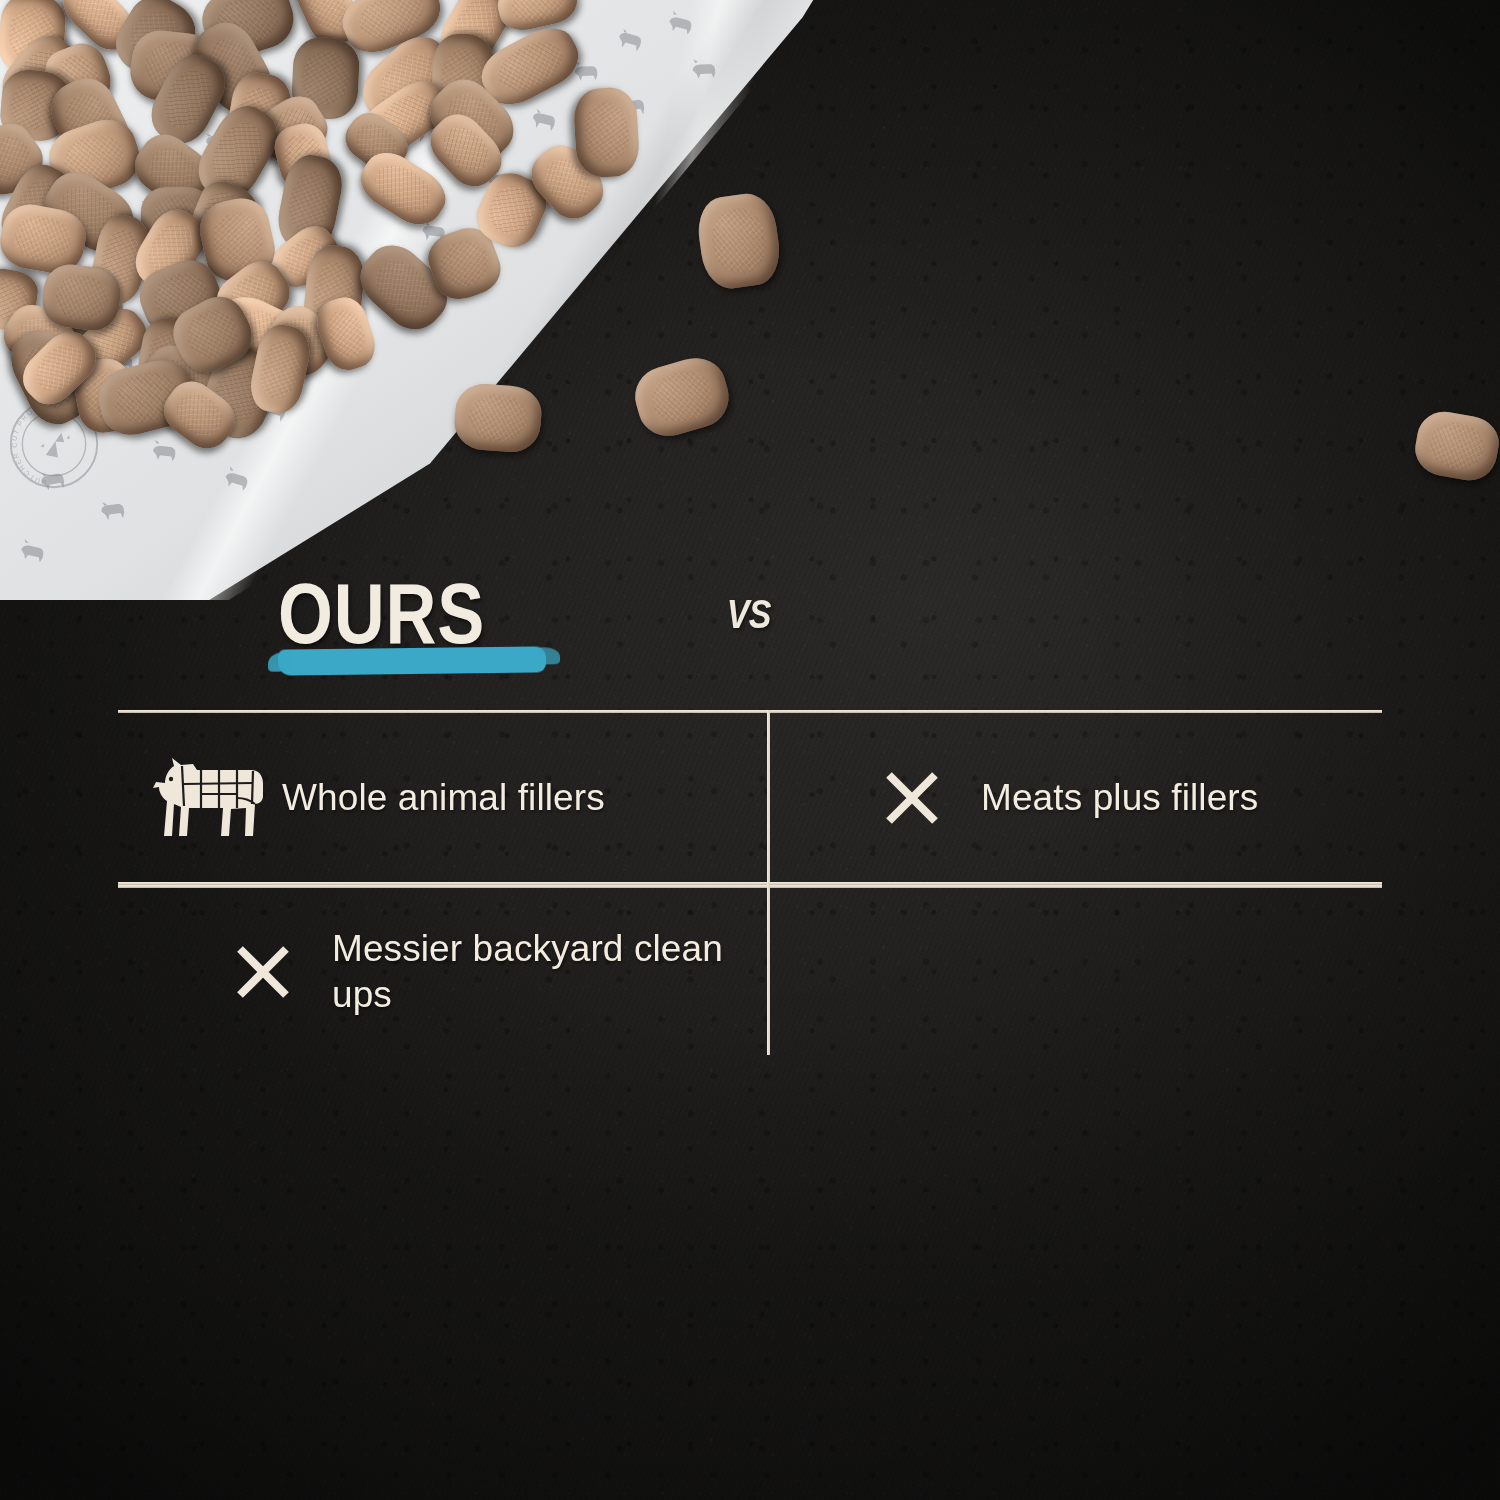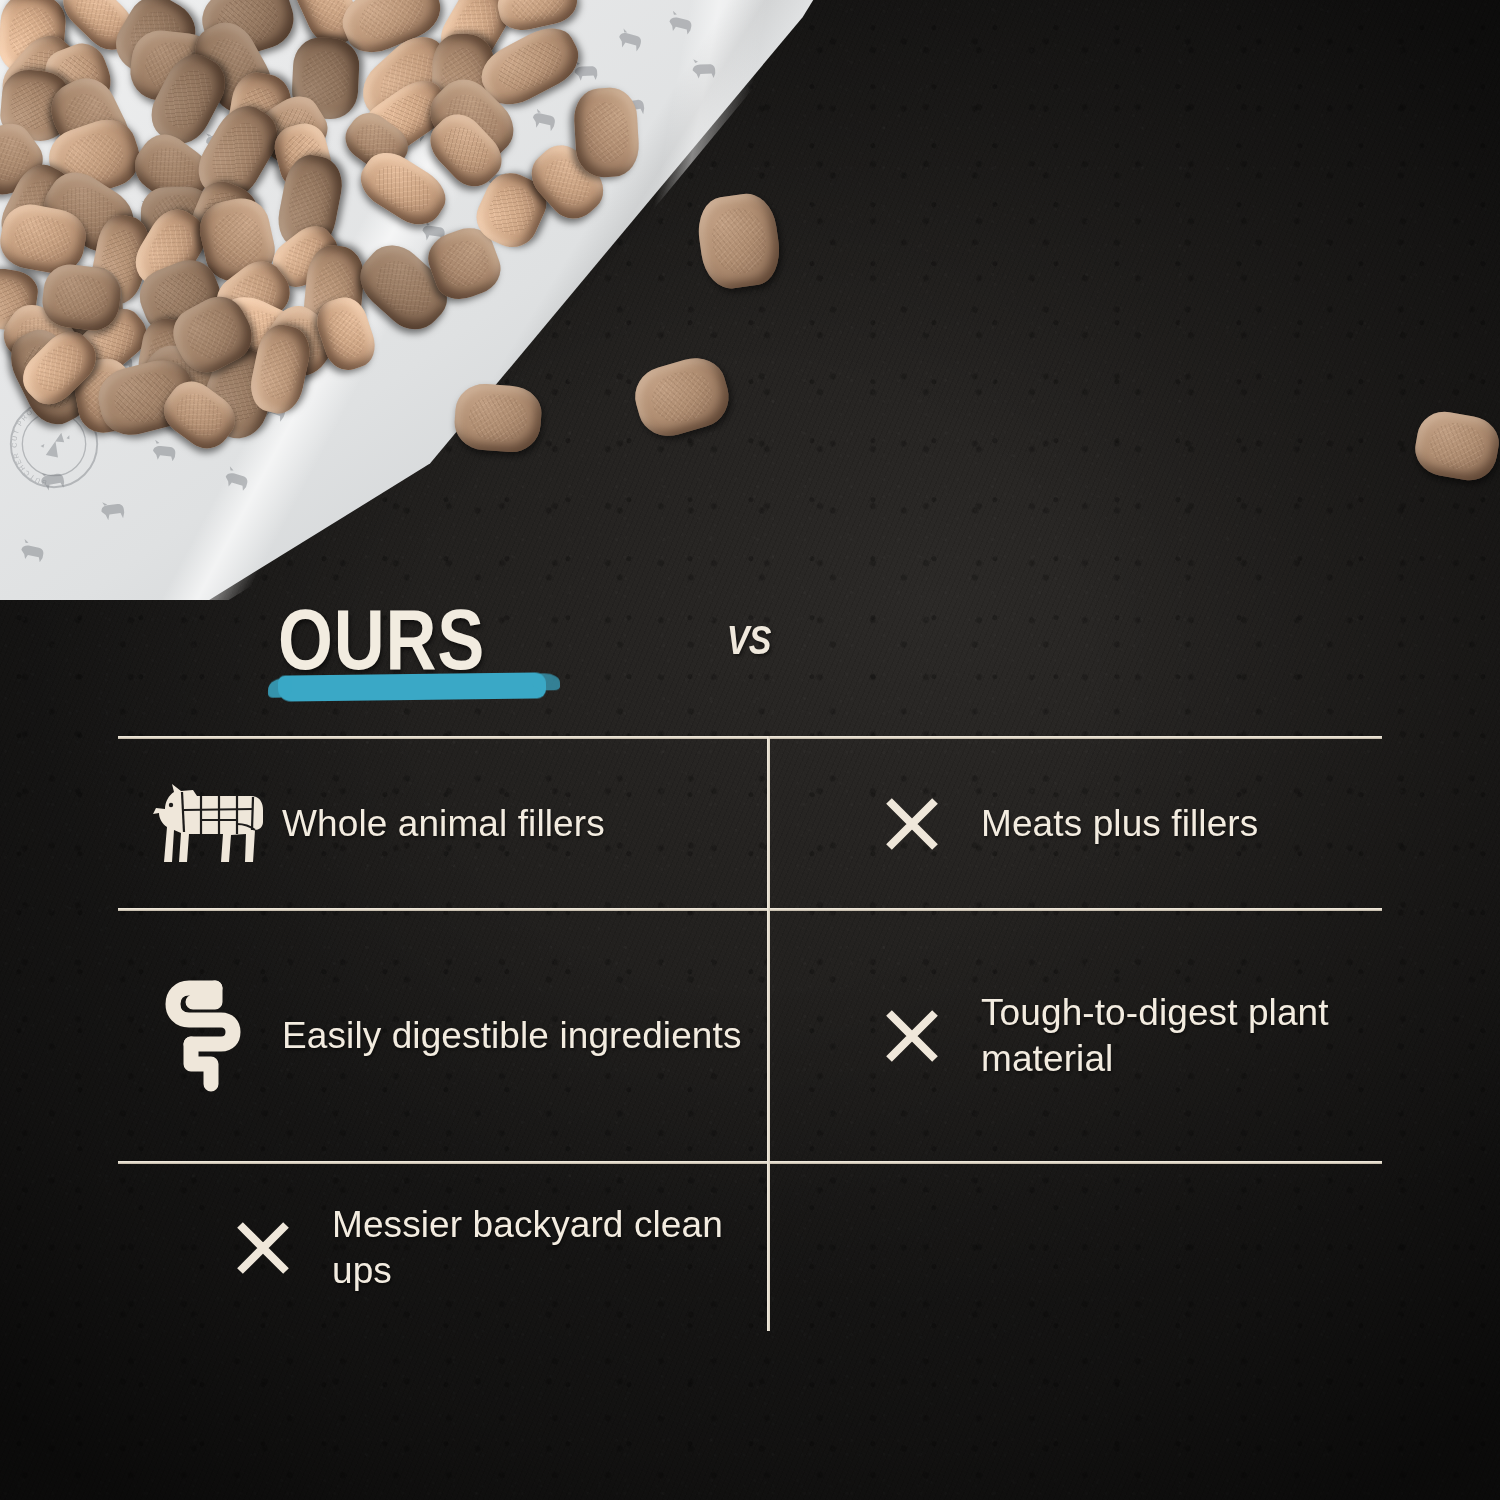--- a/index.html
+++ b/index.html
@@ -123,21 +123,21 @@
     background:
       repeating-linear-gradient(58deg, rgba(85,60,42,.2) 0 1px, transparent 1px 4px),
       repeating-linear-gradient(-38deg, rgba(255,230,205,.13) 0 1px, transparent 1px 5px);
     opacity: .8;
   }
 
   
   .compare {
     position: absolute;
     left: 118px;
-    top: 596px;
+    top: 570px;
     width: 1264px;
   }
 
   .heads {
     position: relative;
     height: 140px;
   }
   .head-ours-wrap {
     position: absolute;
     left: 160px;
@@ -531,41 +531,20 @@
             <svg width="58" height="58" viewBox="0 0 58 58">
               <path d="M6 6 L52 52 M52 6 L6 52" stroke="#efe7da" stroke-width="8" stroke-linecap="butt"></path>
             </svg>
           </div>
           <div class="label">Meats plus fillers</div>
         </div>
       </div>
 
       <div class="rule"></div>
 
-      <div class="row r2">
-        <div class="cell cell-left">
-          <div class="icon-box">
-            <svg width="96" height="112" viewBox="0 0 96 112">
-              <path d="M56 8 L30 8 C20 8 14 15 14 24 C14 33 20 40 30 40 L62 40
-                       C70 40 74 45 74 52 C74 59 70 64 62 64 L32 64" fill="none" stroke="#efe7da" stroke-width="15" stroke-linecap="round" stroke-linejoin="round"></path>
-              <path d="M56 8 L56 22 L34 22" fill="none" stroke="#efe7da" stroke-width="15" stroke-linecap="round" stroke-linejoin="round"></path>
-              <path d="M32 64 L32 84 L52 84 L52 104" fill="none" stroke="#efe7da" stroke-width="15" stroke-linecap="round" stroke-linejoin="round"></path>
-            </svg>
-          </div>
-          <div class="label">Easily digestible ingredients</div>
-        </div>
-        <div class="cell cell-right">
-          <div class="x-box">
-            <svg width="58" height="58" viewBox="0 0 58 58">
-              <path d="M6 6 L52 52 M52 6 L6 52" stroke="#efe7da" stroke-width="8"></path>
-            </svg>
-          </div>
-          <div class="label">Tough-to-digest plant material</div>
-        </div>
-      </div>
 
       <div class="rule"></div>
 
       <div class="row r3">
         <div class="cell cell-right">
           <div class="x-box">
             <svg width="58" height="58" viewBox="0 0 58 58">
               <path d="M6 6 L52 52 M52 6 L6 52" stroke="#efe7da" stroke-width="8"></path>
             </svg>
           </div>

